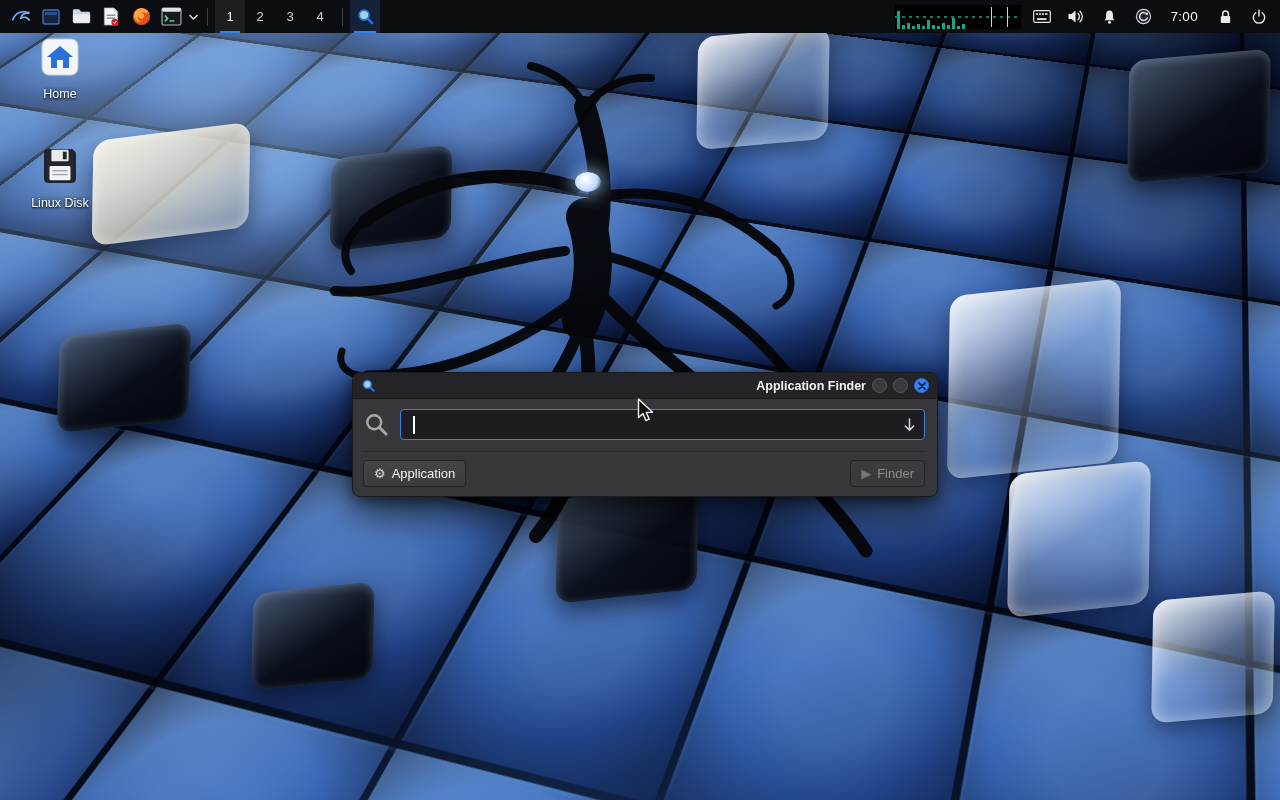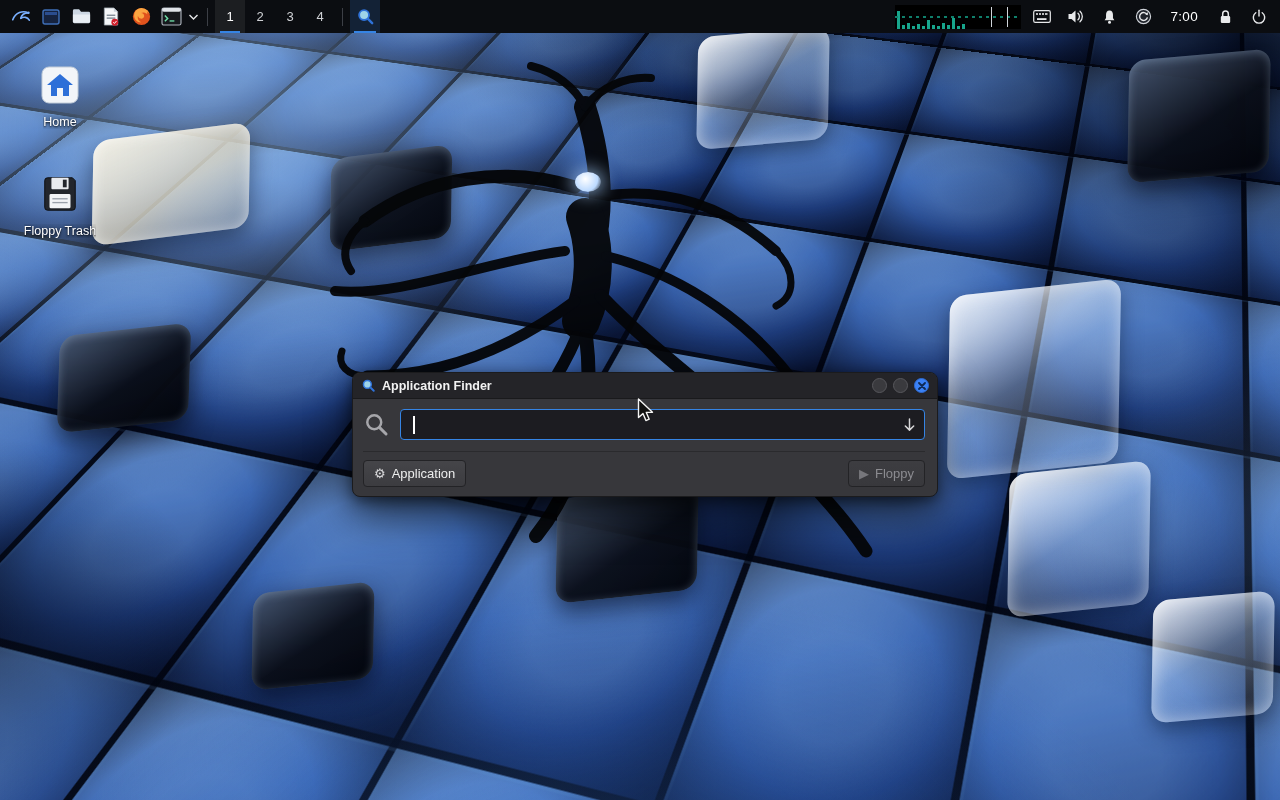--- a/index.html
+++ b/index.html
@@ -100,21 +100,21 @@
     background:repeating-linear-gradient(90deg,#0f7f6b 0 3px, transparent 3px 7px);
   }
   .tray-icon{
     width:26px;height:100%;display:flex;align-items:center;justify-content:center;color:#e8e9eb;
   }
   .clock{font-size:13.5px;color:#ffffff;padding:0 6px;letter-spacing:0.3px;}
 
   
   .desktop-icons{
     position:absolute;left:0;top:33px;width:120px;z-index:10;
-    display:flex;flex-direction:column;align-items:center;padding-top:28px;
+    display:flex;flex-direction:column;align-items:center;
   }
   .dicon{
     width:116px;display:flex;flex-direction:column;align-items:center;margin-bottom:41px;
   }
   .dicon .art{width:48px;height:48px;display:flex;align-items:center;justify-content:center;}
   .dicon .lbl{
     margin-top:6px;font-size:12.5px;color:#ffffff;text-align:center;
     text-shadow:0 1px 2px rgba(0,0,0,0.9), 0 0 6px rgba(0,0,0,0.7);
     white-space:nowrap;max-width:116px;overflow:hidden;
   }
@@ -126,21 +126,21 @@
     background:var(--window-bg);border:1px solid #1b1b1d;border-radius:8px;
     box-shadow:0 18px 42px rgba(0,0,0,0.65), 0 4px 14px rgba(0,0,0,0.5);
     overflow:hidden;
   }
   .titlebar{
     height:26px;background:var(--titlebar-bg);
     display:flex;align-items:center;padding:0 8px;gap:6px;
     border-bottom:1px solid #1a1a1c;
   }
   .titlebar .title{
-    flex:1;text-align:left;font-size:12.5px;font-weight:bold;color:#f2f2f2;
+    flex:1;text-align:right;font-size:12.5px;font-weight:bold;color:#f2f2f2;
   }
   .wbtn{width:15px;height:15px;border-radius:50%;display:flex;align-items:center;justify-content:center;}
   .wbtn.dim{background:#3a3a3e;border:1px solid #57575c;}
   .wbtn.close{background:#3b82f6;border:1px solid #2f6ad0;color:#0b1c3a;font-size:10px;font-weight:bold;line-height:1;}
   .finder-body{padding:10px 12px 0 10px;}
   .search-row{display:flex;align-items:center;gap:10px;}
   .entry{
     position:relative;flex:1;height:31px;background:#1c1c21;
     border:1.5px solid var(--accent);border-radius:4px;
     display:flex;align-items:center;padding:0 8px;
@@ -394,21 +394,21 @@
     <div class="art">
       <svg width="42" height="42" viewBox="0 0 44 44">
         <path d="M6 8 a3 3 0 0 1 3-3 h26 l3 3 v28 a3 3 0 0 1 -3 3 h-26 a3 3 0 0 1 -3-3 z" fill="#23262c" stroke="#0c0d10" stroke-width="1"></path>
         <rect x="13" y="5" width="18" height="12" rx="1" fill="#e8eaee"></rect>
         <rect x="25" y="7" width="4" height="8" fill="#23262c"></rect>
         <rect x="11" y="22" width="22" height="15" rx="1.5" fill="#f2f3f6"></rect>
         <line x1="14" y1="27" x2="30" y2="27" stroke="#9aa0aa" stroke-width="1.4"></line>
         <line x1="14" y1="31" x2="30" y2="31" stroke="#9aa0aa" stroke-width="1.4"></line>
       </svg>
     </div>
-    <div class="lbl">Floppy Trash</div>
+    <div class="lbl">Linux Disk</div>
   </div>
 </div>
 
 <div class="finder">
   <div class="titlebar">
     <svg width="15" height="15" viewBox="0 0 20 20">
       <circle cx="8.5" cy="8.5" r="5.2" fill="#9fd4e8" stroke="#2f72d8" stroke-width="2"></circle>
       <line x1="12.6" y1="12.6" x2="17" y2="17" stroke="#2f72d8" stroke-width="2.6" stroke-linecap="round"></line>
     </svg>
     <div class="title">Application Finder</div>
@@ -438,21 +438,21 @@
       </div>
     </div>
 
     <div class="finder-footer">
       <button class="fbtn">
         <span class="bicon">⚙</span>
         <span>Application</span>
       </button>
       <button class="fbtn" disabled="">
         <span class="bicon">▶</span>
-        <span>Floppy</span>
+        <span>Finder</span>
       </button>
     </div>
   </div>
 </div>
 
 <svg class="cursor" width="19" height="25" viewBox="0 0 19 25">
   <path d="M1.5 1 L1.5 19.5 L6 15.6 L8.9 22.6 L12.2 21.2 L9.3 14.4 L15.5 14.2 Z" fill="#111111" stroke="#f5f5f5" stroke-width="1.4" stroke-linejoin="round"></path>
 </svg>
 
 </body></html>

